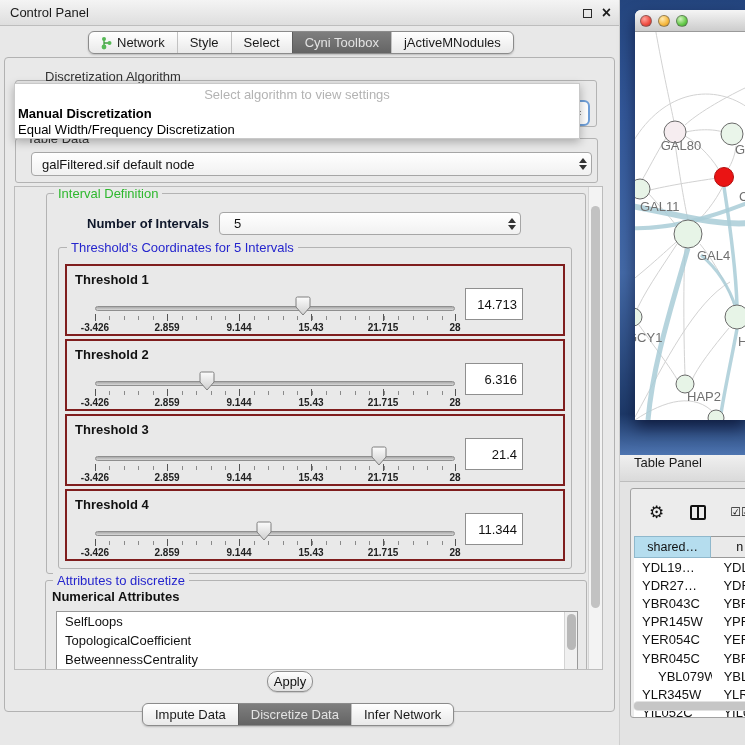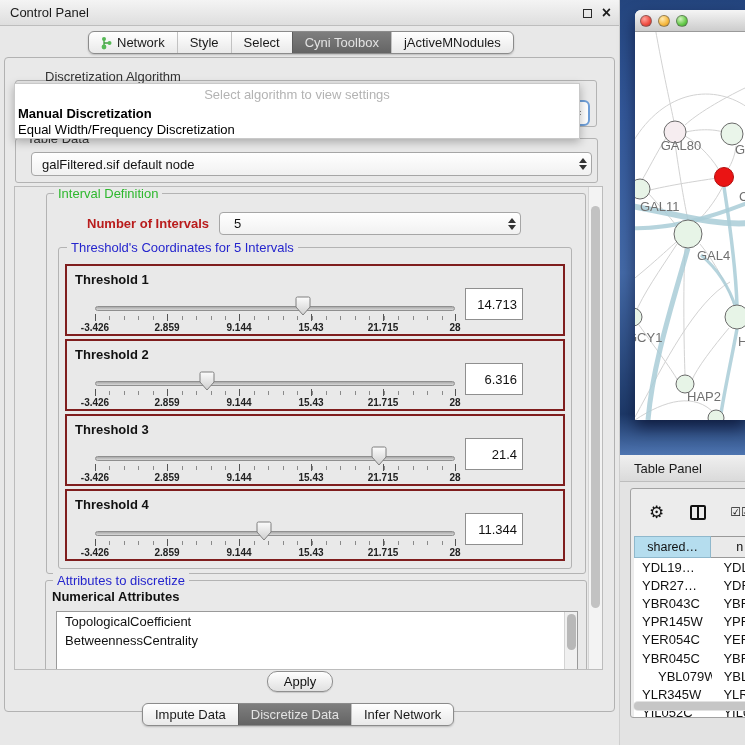--- a/index.html
+++ b/index.html
@@ -43,51 +43,51 @@
   .algo-popup{position:absolute;left:9px;top:25px;width:566px;height:56px;background:#fff;border:1px solid #c9c9c9;box-shadow:0 3px 9px rgba(0,0,0,.28);z-index:10;padding:2px 2px 0 2px;}
   .popup-placeholder{font-size:13px;color:#b3b3b3;text-align:center;height:20px;line-height:18px;}
   .popup-item{font-size:13px;color:#000;line-height:16px;padding-left:1px;white-space:nowrap;}
   .popup-item.bold{font-weight:bold;}
 
   
   .scroll-area{position:absolute;left:9px;top:128px;width:589px;height:484px;border:1px solid #bcbcbc;background:#e9e9e9;overflow:hidden;}
   .vscroll{position:absolute;right:0;top:0;bottom:0;width:14px;background:#f3f3f3;border-left:1px solid #d4d4d4;}
   .vscroll .thumb{position:absolute;left:2px;width:9px;background:#c2c2c2;border-radius:5px;}
 
-  .num-label{position:absolute;font-size:13px;font-weight:bold;color:#b91c1c;}
+  .num-label{position:absolute;font-size:13px;font-weight:bold;color:#0f172a;}
 
   .threshold-box{position:absolute;left:6px;width:500px;height:72px;border:2px solid #7f1d1d;background:#e9e9e9;}
   .th-label{position:absolute;left:8px;top:6px;font-size:13px;font-weight:bold;color:#111;}
   .th-track{position:absolute;left:28px;top:40px;width:360px;height:5px;background:linear-gradient(#a9a9a9,#d8d8d8);border:1px solid #8f8f8f;border-radius:3px;}
   .th-thumb{position:absolute;top:30px;width:16px;height:20px;}
   .th-ticks-minor{position:absolute;left:28px;top:50px;width:361px;height:4px;background-image:repeating-linear-gradient(to right,#8a8a8a 0 1px,transparent 1px 14.44px);}
   .tick-major{position:absolute;top:48px;width:1px;height:7px;background:#555;}
   .tick-label{position:absolute;top:56px;width:60px;text-align:center;font-size:10px;font-weight:bold;color:#222;}
   .th-value{position:absolute;left:398px;top:22px;width:58px;height:32px;border:1px solid #8f8f8f;background:#fff;font-size:13px;text-align:right;padding-right:5px;font-family:"Liberation Sans",sans-serif;color:#111;}
 
   .attr-title{position:absolute;left:6px;top:8px;font-size:13px;font-weight:bold;color:#111;}
   .listbox{position:absolute;left:10px;top:30px;width:522px;height:82px;background:#fff;border:1px solid #9a9a9a;overflow:hidden;}
   .list-item{font-size:13px;color:#111;line-height:19px;padding-left:8px;white-space:nowrap;}
   .listbox .vscroll{width:13px;background:#f0f0f0;}
   .listbox .thumb{top:2px;height:36px;background:#b8b8b8;}
 
-  .apply-btn{position:absolute;left:262px;top:613px;width:66px;height:21px;border:1px solid #8f8f8f;border-radius:10px;background:linear-gradient(#fefefe,#e1e1e1);font-size:13px;color:#111;display:flex;align-items:center;justify-content:center;box-shadow:0 1px 1px rgba(0,0,0,.15);}
+  .apply-btn{position:absolute;left:262px;top:613px;width:46px;height:21px;border:1px solid #8f8f8f;border-radius:10px;background:linear-gradient(#fefefe,#e1e1e1);font-size:13px;color:#111;display:flex;align-items:center;justify-content:center;box-shadow:0 1px 1px rgba(0,0,0,.15);}
 
   
   .right-panel{position:absolute;left:620px;top:0;width:125px;height:745px;}
   .blue-frame{position:absolute;left:0;top:0;width:125px;height:455px;background:linear-gradient(180deg,#24457e 0%,#33589a 25%,#446aa8 60%,#1d3969 91%,#4d74b0 100%);}
   .mac-window{position:absolute;left:15px;top:10px;width:110px;height:410px;border-radius:6px 0 0 0;box-shadow:0 8px 16px rgba(0,0,25,.55);overflow:hidden;background:#fff;}
   .mac-titlebar{height:22px;background:linear-gradient(#f5f5f5,#cccccc);border-bottom:1px solid #9a9a9a;display:flex;align-items:center;padding-left:5px;gap:6px;}
   .light{width:12px;height:12px;border-radius:50%;border:1px solid rgba(90,90,90,.6);}
   .light.red{background:radial-gradient(circle at 35% 30%,#ffa39b,#ee4b40 60%,#c03028);}
   .light.yellow{background:radial-gradient(circle at 35% 30%,#ffeab0,#f5b73e 60%,#cf8f1f);}
   .light.green{background:radial-gradient(circle at 35% 30%,#d2f2bf,#63c947 60%,#3f9e2f);}
   .net-canvas{position:relative;width:110px;height:388px;background:#fff;overflow:hidden;}
 
-  .tp-header{position:absolute;left:0;top:455px;width:125px;height:27px;background:linear-gradient(#f0f0f0,#dadada);border-bottom:1px solid #bdbdbd;display:flex;align-items:center;}
+  .tp-header{position:absolute;left:0;top:455px;width:125px;height:27px;background:linear-gradient(#f0f0f0,#dadada);border-bottom:1px solid #bdbdbd;display:flex;}
   .tp-title{font-size:13px;color:#1a1a1a;padding-left:14px;}
   .tp-body{position:absolute;left:0;top:482px;width:125px;height:263px;background:#e3e3e3;}
   .table-box{position:absolute;left:10px;top:6px;width:200px;height:230px;border:1px solid #a2a2a2;border-radius:3px;background:#ececec;overflow:hidden;}
   .tb-toolbar{position:absolute;left:0;top:0;width:100%;height:46px;display:flex;align-items:center;}
   .icon-gear{font-family:"DejaVu Sans",sans-serif;font-size:17px;color:#111;margin-left:18px;}
   .icon-columns{width:16px;height:15px;border:2px solid #111;border-radius:2px;margin-left:26px;position:relative;}
   .icon-columns:after{content:"";position:absolute;left:50%;top:0;bottom:0;width:2px;background:#111;transform:translateX(-50%);}
   .icon-check{font-family:"DejaVu Sans",sans-serif;font-size:12px;color:#111;}
   .icon-check.first{margin-left:24px;}
   .tb-table{position:absolute;left:3px;top:47px;right:0;}
@@ -291,20 +291,21 @@
                 </div>
 </div>
           </div>
         </div>
 
         <div class="group" style="left:30px;top:393px;width:542px;height:120px;">
           <span class="legend blue" style="left:7px;top:-8px;">Attributes to discretize</span>
           <span class="attr-title">Numerical Attributes</span>
           <div class="listbox">
             <div id="attrItems">
+                <div class="list-item">SelfLoops</div>
                 <div class="list-item">TopologicalCoefficient</div>
                 <div class="list-item">BetweennessCentrality</div>
               </div>
             <div class="vscroll">
                 <div class="thumb"></div>
               </div>
           </div>
         </div>
 
         <div class="vscroll">

